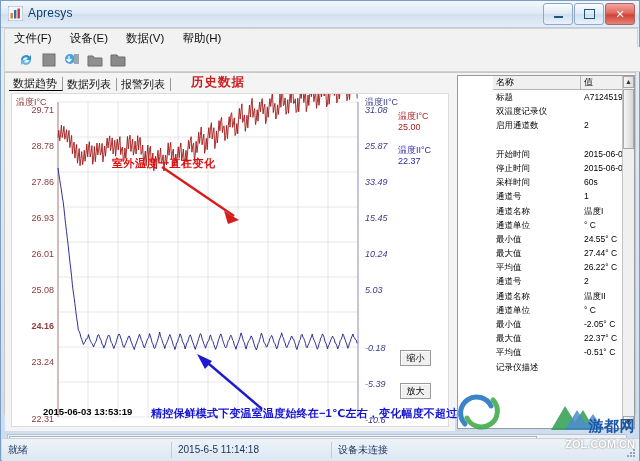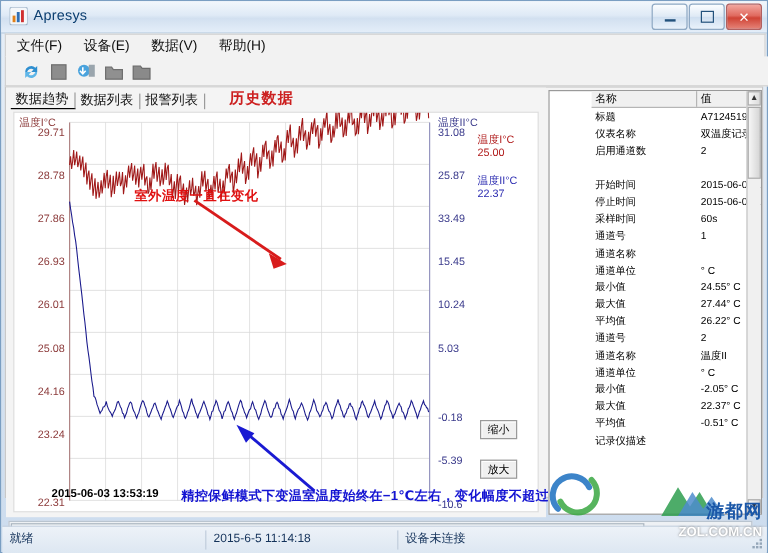--- a/index.html
+++ b/index.html
@@ -90,21 +90,21 @@
     position:absolute;left:186px;top:1px;font-size:12.5px;color:#cc2020;font-weight:bold;
     letter-spacing:1px;
   }
   .plot-wrap{
     position:absolute;left:6px;top:20px;width:438px;height:334px;
     background:#ffffff;border:1px solid #dcdcdc;box-sizing:border-box;
   }
   .axis-label{position:absolute;font-size:9px;color:#8c3b3b;white-space:nowrap;}
   .axis-label.right{color:#3b3b8c;}
   .ytick{position:absolute;font-size:9px;color:#8c3b3b;text-align:right;white-space:nowrap;}
-  .ytick.right{color:#3b3b8c;text-align:left;}
+  .ytick.right{color:#3b3b8c;text-align:left;font-style:italic;}
   .legend-item{position:absolute;font-size:9px;white-space:nowrap;}
   .legend-1{color:#b01b1b;}
   .legend-2{color:#2a2ab0;}
   .timestamp{
     position:absolute;font-size:9.5px;font-weight:bold;color:#000;white-space:nowrap;
   }
   .anno-red{
     position:absolute;font-size:11px;font-weight:bold;color:#e01010;white-space:nowrap;
     letter-spacing:.5px;
   }
@@ -267,21 +267,21 @@
 
         <div class="axis-label" style="left:4px;top:2px;">温度I°C</div>
         <div class="axis-label right" style="left:353px;top:2px;">温度II°C</div>
 
         <div class="ytick" style="left:0px;top:11px;width:42px;">29.71</div>
         <div class="ytick" style="left:0px;top:47px;width:42px;">28.78</div>
         <div class="ytick" style="left:0px;top:83px;width:42px;">27.86</div>
         <div class="ytick" style="left:0px;top:119px;width:42px;">26.93</div>
         <div class="ytick" style="left:0px;top:155px;width:42px;">26.01</div>
         <div class="ytick" style="left:0px;top:191px;width:42px;">25.08</div>
-        <div class="ytick" style="left:0px;top:227px;width:42px;">24.16</div>
+        <div class="ytick" style="left:0px;top:227px;width:42px;font-weight:bold;">24.16</div>
         <div class="ytick" style="left:0px;top:263px;width:42px;">23.24</div>
         <div class="ytick" style="left:0px;top:320px;width:42px;">22.31</div>
 
         <div class="ytick right" style="left:353px;top:11px;">31.08</div>
         <div class="ytick right" style="left:353px;top:47px;">25.87</div>
         <div class="ytick right" style="left:353px;top:83px;">33.49</div>
         <div class="ytick right" style="left:353px;top:119px;">15.45</div>
         <div class="ytick right" style="left:353px;top:155px;">10.24</div>
         <div class="ytick right" style="left:353px;top:191px;">5.03</div>
         <div class="ytick right" style="left:353px;top:249px;">-0.18</div>
@@ -352,21 +352,20 @@
       <div class="grid-head">
         <div class="gh-name">名称</div>
         <div class="gh-val">值</div>
       </div>
       <div class="grid-rows" id="grid-rows">
           <div class="grow">
             <div class="gc-name">标题</div>
             <div class="gc-val">A7124519</div>
           </div>
           <div class="grow">
-            <div class="gc-name">仪表名称</div>
             <div class="gc-val">双温度记录仪</div>
           </div>
           <div class="grow">
             <div class="gc-name">启用通道数</div>
             <div class="gc-val">2</div>
           </div>
           <div class="grow">
           </div>
           <div class="grow">
             <div class="gc-name">开始时间</div>
@@ -379,20 +378,21 @@
           <div class="grow">
             <div class="gc-name">采样时间</div>
             <div class="gc-val">60s</div>
           </div>
           <div class="grow">
             <div class="gc-name">通道号</div>
             <div class="gc-val">1</div>
           </div>
           <div class="grow">
             <div class="gc-name">通道名称</div>
+            <div class="gc-val">温度I</div>
           </div>
           <div class="grow">
             <div class="gc-name">通道单位</div>
             <div class="gc-val">° C</div>
           </div>
           <div class="grow">
             <div class="gc-name">最小值</div>
             <div class="gc-val">24.55° C</div>
           </div>
           <div class="grow">

